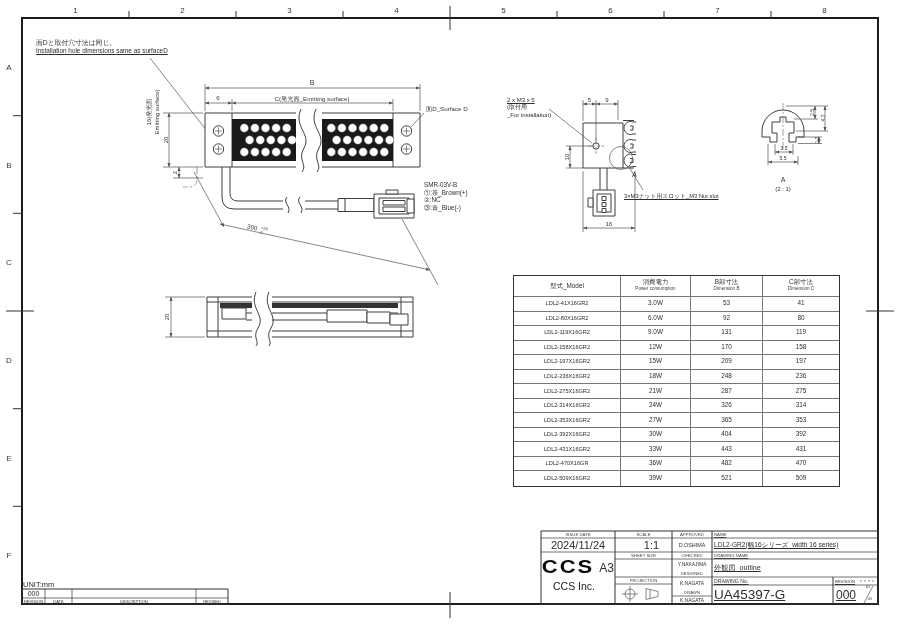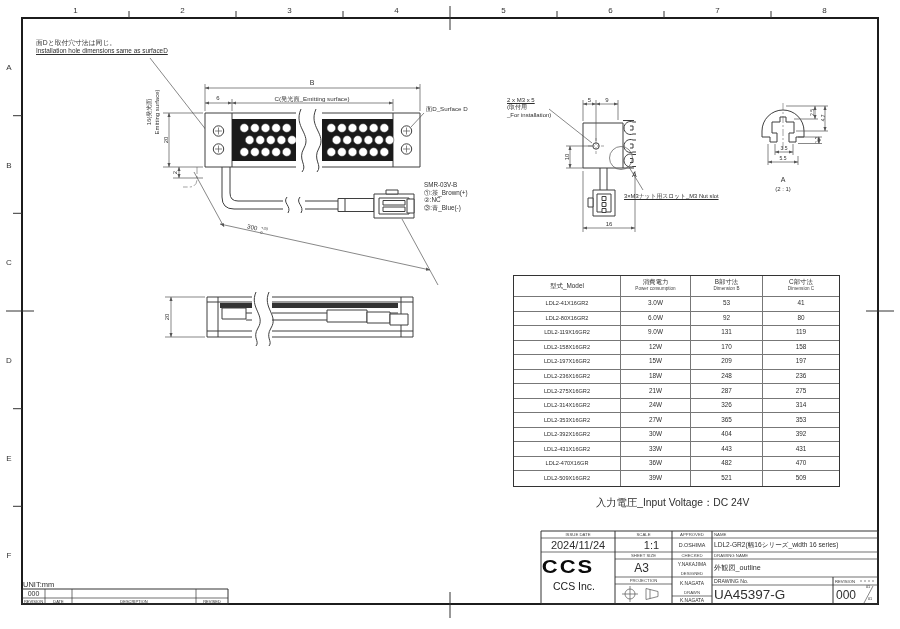--- a/index.html
+++ b/index.html
@@ -17,21 +17,21 @@
   .tick{stroke:#333;stroke-width:1;}
   .svgt{fill:#333;font-family:"Liberation Sans",sans-serif;}
   .t6{font-size:6px;} .t65{font-size:6.2px;} .t5{font-size:5px;}
   .t48{font-size:4.8px;} .t7{font-size:7px;} .t8{font-size:8px;}
   .mid{text-anchor:middle;}
   .note{font-size:6.8px;line-height:8px;white-space:nowrap;}
   .note .en{font-size:6.4px;text-decoration:underline;}
   .lbl{white-space:nowrap;}
   .tiny{font-size:4.3px;color:#444;}
   .cellc{display:flex;align-items:center;justify-content:center;text-align:center;}
-  .celll{display:flex;align-items:center;text-align:center;}
+  .celll{display:flex;align-items:center;text-align:center;text-decoration:underline;}
   #spec-table{display:grid;grid-template-columns:107px 70px 72px 76px;
     grid-template-rows:21px repeat(13,14.54px);border:1px solid #333;background:#fff;}
   #spec-table .tc{border-right:1px solid #777;border-bottom:1px solid #777;
     display:flex;flex-direction:column;align-items:center;justify-content:center;
     font-size:6.4px;line-height:6.8px;overflow:hidden;}
   #spec-table .tc.cr{border-right:none;}
   #spec-table .tc.cb{border-bottom:none;}
   #spec-table .hjp{font-size:6.4px;}
   #spec-table .hen{font-size:4.6px;color:#444;}
   #spec-table .mdl{font-size:5.6px;}
@@ -535,33 +535,32 @@
     </div>
     <div class="tc cb">
       <div class="">521</div>
     </div>
     <div class="tc cr cb">
       <div class="">509</div>
     </div>
   </div>
 
 <div class="abs lbl" style="left:596px;top:497px;font-size:10.3px;line-height:12px;">
-  <div>入力電圧_Input Voltage：DC 24V</div>
 </div>
 
 <div class="abs cellc tiny" style="left:541px;top:531px;width:74px;height:7px;">ISSUE DATE</div>
 <div class="abs cellc" style="left:541px;top:538px;width:74px;height:14px;font-size:11px;">2024/11/24</div>
 <div class="abs cellc tiny" style="left:615px;top:531px;width:57px;height:7px;">SCALE</div>
 <div class="abs cellc" style="left:615px;top:538px;width:73px;height:14px;font-size:11px;">1:1</div>
 <div class="abs cellc tiny" style="left:672px;top:531px;width:40px;height:7px;">APPROVED</div>
 <div class="abs cellc" style="left:672px;top:538px;width:40px;height:14px;font-size:5.4px;">D.OSHIMA</div>
 <div class="abs celll tiny" style="left:714px;top:531px;width:164px;height:7px;">NAME</div>
 <div class="abs celll" style="left:714px;top:538px;width:164px;height:14px;font-size:6.6px;">LDL2-GR2(幅16シリーズ_width 16 series)</div>
 <div class="abs cellc tiny" style="left:615px;top:552px;width:57px;height:7px;">SHEET SIZE</div>
-<div class="abs cellc" style="left:615px;top:559px;width:53px;height:18px;font-size:12px;">A3</div>
+<div class="abs cellc" style="left:580px;top:559px;width:53px;height:18px;font-size:12px;">A3</div>
 <div class="abs cellc tiny" style="left:672px;top:552px;width:40px;height:7px;">CHECKED</div>
 <div class="abs cellc" style="left:672px;top:559px;width:40px;height:11px;font-size:4.9px;">Y.NAKAJIMA</div>
 <div class="abs cellc tiny" style="left:672px;top:570px;width:40px;height:7px;">DESIGNED</div>
 <div class="abs celll tiny" style="left:714px;top:552px;width:164px;height:7px;">DRAWING NAME</div>
 <div class="abs celll" style="left:714px;top:559px;width:164px;height:18px;font-size:7.2px;">外観図_outline</div>
 <div class="abs cellc tiny" style="left:615px;top:577px;width:57px;height:7px;">PROJECTION</div>
 <div class="abs cellc" style="left:672px;top:577px;width:40px;height:12px;font-size:4.9px;">K.NAGATA</div>
 <div class="abs cellc tiny" style="left:672px;top:589px;width:40px;height:7px;">DRAWN</div>
 <div class="abs cellc" style="left:672px;top:596px;width:40px;height:8px;font-size:4.9px;">K.NAGATA</div>
 <div class="abs celll" style="left:714px;top:577px;width:119px;height:8px;font-size:5.2px;color:#333;">DRAWING No.</div>

